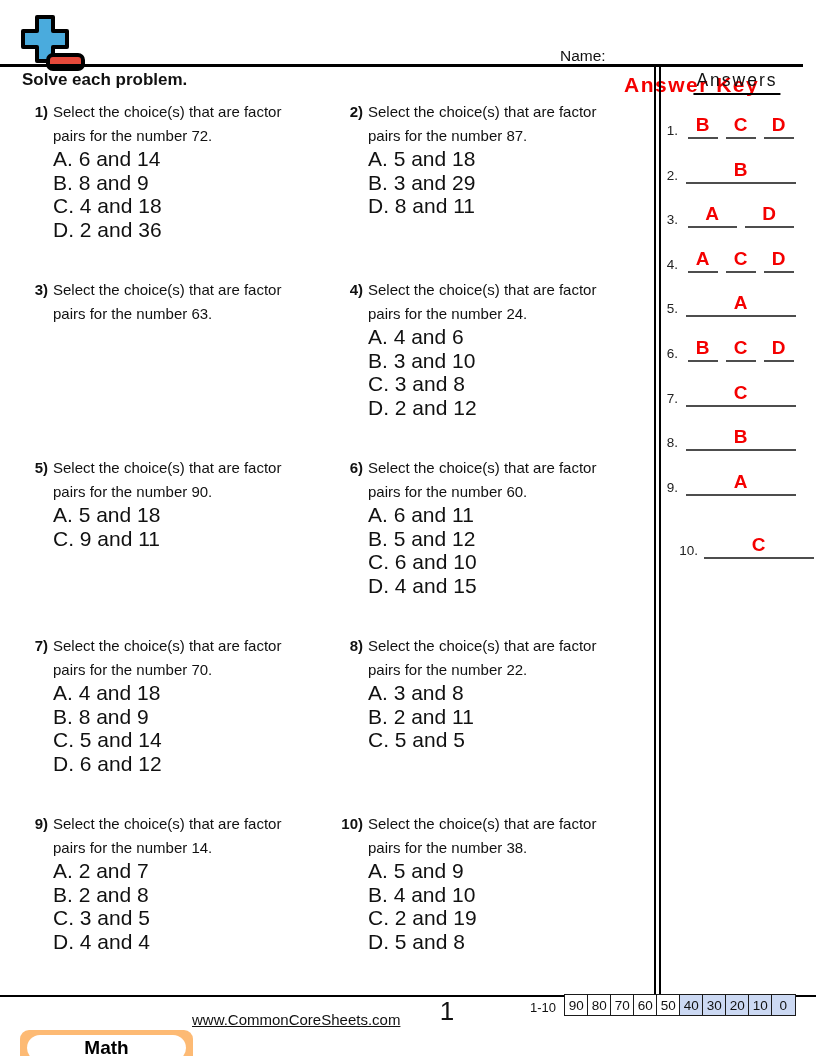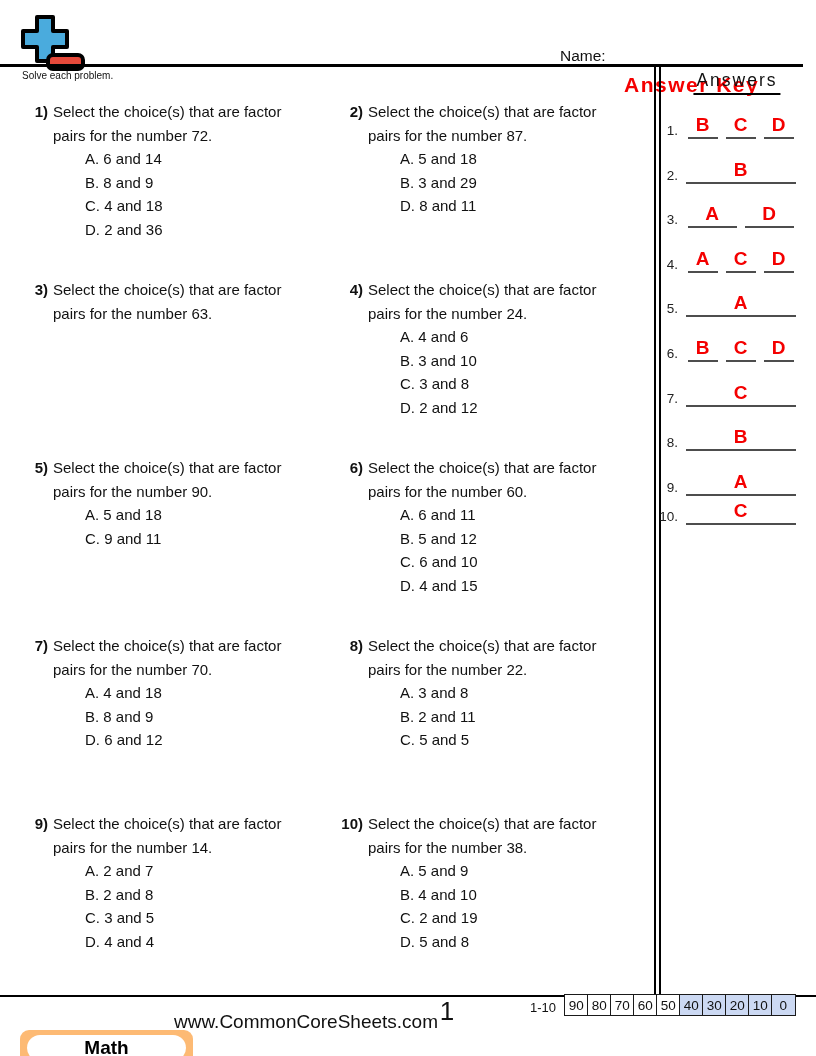--- a/index.html
+++ b/index.html
@@ -15,21 +15,21 @@
   .page{position:relative;width:816px;height:1056px;background:#fff;overflow:hidden;}
 
   
   .logo{position:absolute;left:20px;top:14px;width:66px;height:58px;}
   .page-title{position:absolute;left:327px;top:45px;transform:translateX(-50%);
     font-size:17px;font-weight:600;white-space:nowrap;letter-spacing:.2px;}
   .name-label{position:absolute;left:560px;top:47px;font-size:15.5px;}
   .name-value{position:absolute;left:624px;top:41px;font-size:21px;font-weight:bold;
     color:var(--answer-red);letter-spacing:1.5px;white-space:nowrap;margin-top:32px;}
   .header-rule{position:absolute;left:0;right:13px;top:64px;height:3px;background:#000;}
-  .instructions{position:absolute;left:22px;top:70px;font-size:10px;font-weight:normal;}
+  .instructions{position:absolute;left:22px;top:70px;font-size:17px;font-weight:bold;}
 
   
   .v-rule{position:absolute;left:654px;top:67px;height:929px;width:7px;
     border-left:2px solid #000;border-right:2px solid #000;}
 
   
   .answers-title{position:absolute;left:737px;top:70px;transform:translateX(-50%);
     font-size:17.5px;font-weight:normal;letter-spacing:2px;
     border-bottom:2.5px solid #000;padding:0 3px 2px;white-space:nowrap;}
   .answer-row{position:absolute;left:656px;width:146px;display:flex;align-items:flex-end;}
@@ -41,30 +41,30 @@
   .a-letter{font-size:19px;font-weight:bold;color:var(--answer-red);line-height:1;
     padding-bottom:3px;letter-spacing:1px;}
 
   
   .problem{position:absolute;width:300px;display:flex;}
   .q-num{flex:0 0 26px;margin-right:5px;text-align:right;font-weight:bold;
     font-size:15px;line-height:23.5px;}
   .q-body{flex:1;}
   .q-text{font-size:15px;line-height:23.5px;}
   .choices{list-style:none;}
-  .choices li{font-size:15px;line-height:23.5px;margin-left:32px;}
+  .choices li{font-size:21px;line-height:23.5px;}
 
   
   .footer-rule{position:absolute;left:0;right:0;top:995px;height:2px;background:#000;}
   .subject-badge{position:absolute;left:20px;top:997px;width:173px;height:36px;
     background:#fdba74;border-radius:9px;margin-top:33px;}
   .subject-pill{position:absolute;left:7px;top:5px;right:7px;bottom:5px;background:#fff;
     border-radius:13px;display:flex;align-items:center;justify-content:center;}
   .subject-label{font-size:19px;font-weight:bold;color:#000;}
-  .site-url{position:absolute;left:174px;top:1011px;font-size:19px;}
+  .site-url{position:absolute;left:192px;top:1011px;font-size:15px;text-decoration:underline;}
   .page-number{position:absolute;left:447px;top:996px;transform:translateX(-50%);
     font-size:26px;}
   .score-label{position:absolute;left:530px;top:1000px;font-size:13px;}
   .score-table{position:absolute;left:564px;top:994px;display:flex;}
   .score-cell{width:24.5px;height:22px;border:1.5px solid #1a1a1a;margin-left:-1.5px;
     display:flex;align-items:center;justify-content:center;font-size:13.5px;background:#fff;}
   .score-cell:first-child{margin-left:0;}
   .score-cell.shaded{background:var(--score-cell-blue);}
 </style>
 </head>
@@ -171,21 +171,21 @@
         </div>
       </div>
       <div class="answer-row" style="top: 468.8px;">
         <span class="a-num">9.</span>
         <div class="a-blanks">
           <span class="a-blank" style="width: 110px;">
             <span class="a-letter">A</span>
           </span>
         </div>
       </div>
-      <div class="answer-row" style="top: 498px;">
+      <div class="answer-row" style="top: 532px; padding-left: 20px;">
         <span class="a-num">10.</span>
         <div class="a-blanks">
           <span class="a-blank" style="width: 110px;">
             <span class="a-letter">C</span>
           </span>
         </div>
       </div>
     </div>
 
   <div id="problems">
@@ -252,20 +252,21 @@
           </ul>
         </div>
       </div>
       <div class="problem" style="left: 22px; top: 634px;">
         <div class="q-num">7)</div>
         <div class="q-body">
           <div class="q-text">Select the choice(s) that are factor<br>pairs for the number 70.</div>
           <ul class="choices">
             <li>A. 4 and 18</li>
             <li>B. 8 and 9</li>
+            <li>C. 5 and 14</li>
             <li>D. 6 and 12</li>
           </ul>
         </div>
       </div>
       <div class="problem" style="left: 337px; top: 634px;">
         <div class="q-num">8)</div>
         <div class="q-body">
           <div class="q-text">Select the choice(s) that are factor<br>pairs for the number 22.</div>
           <ul class="choices">
             <li>A. 3 and 8</li>

